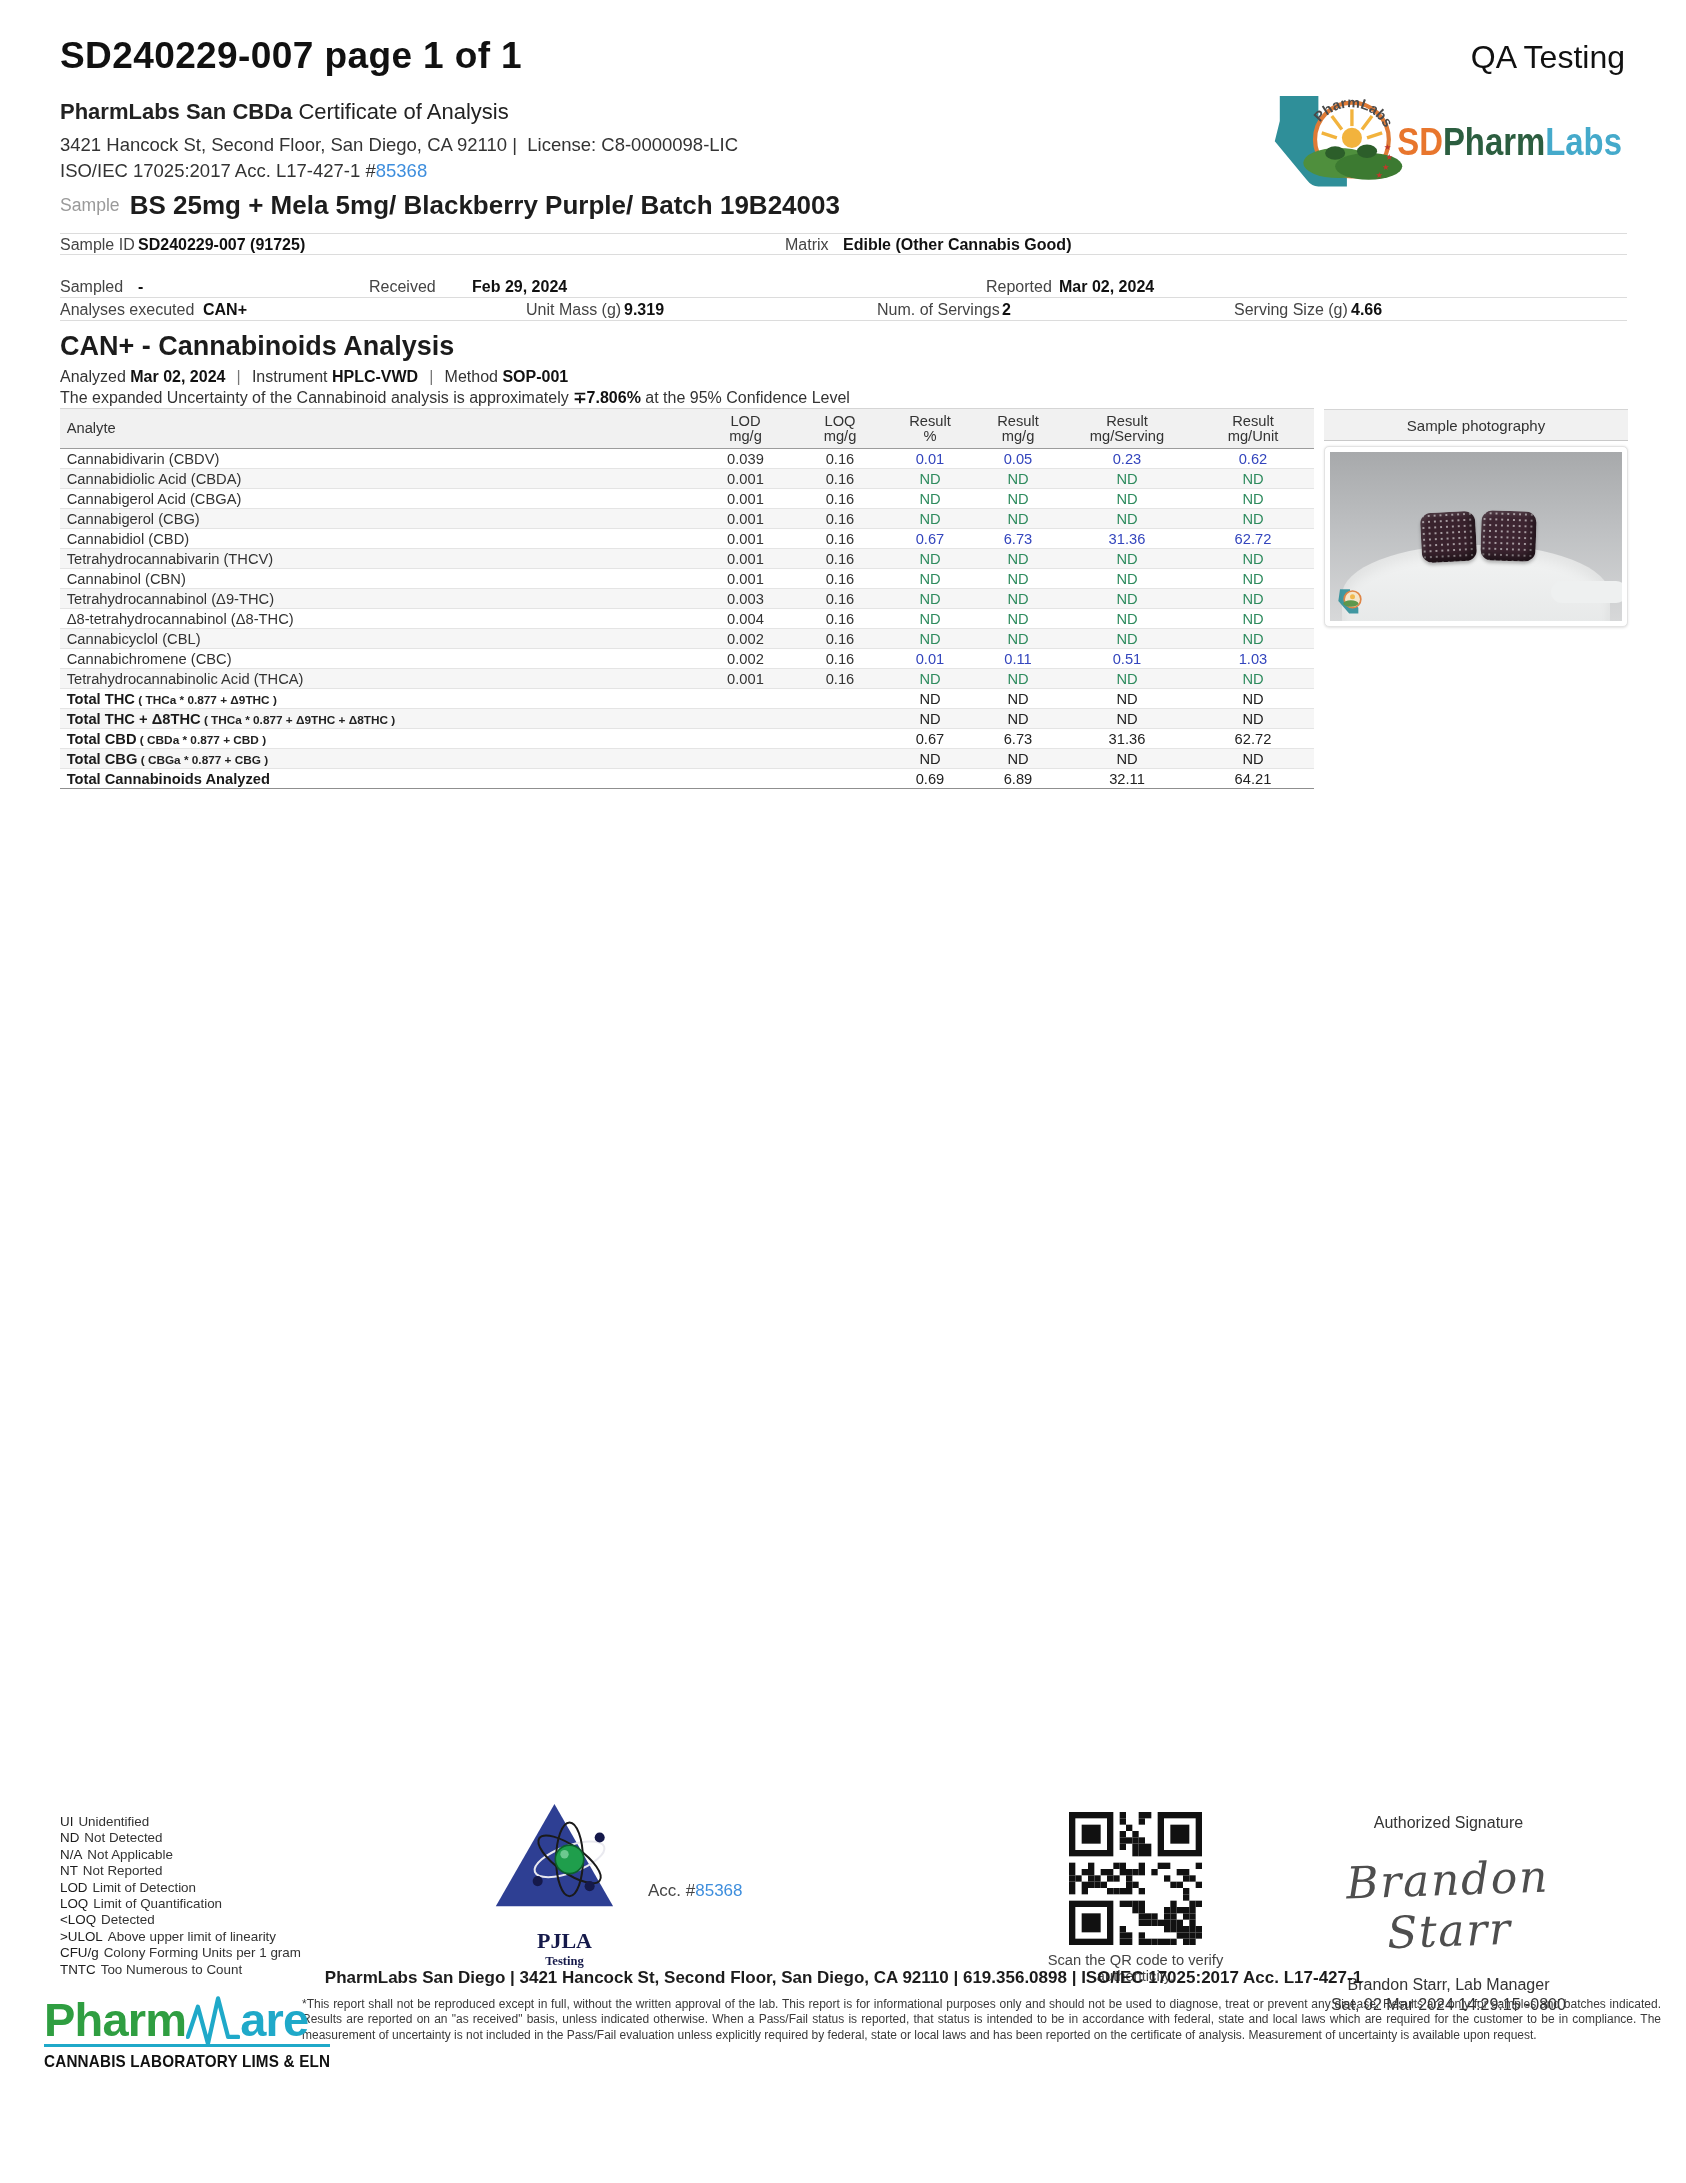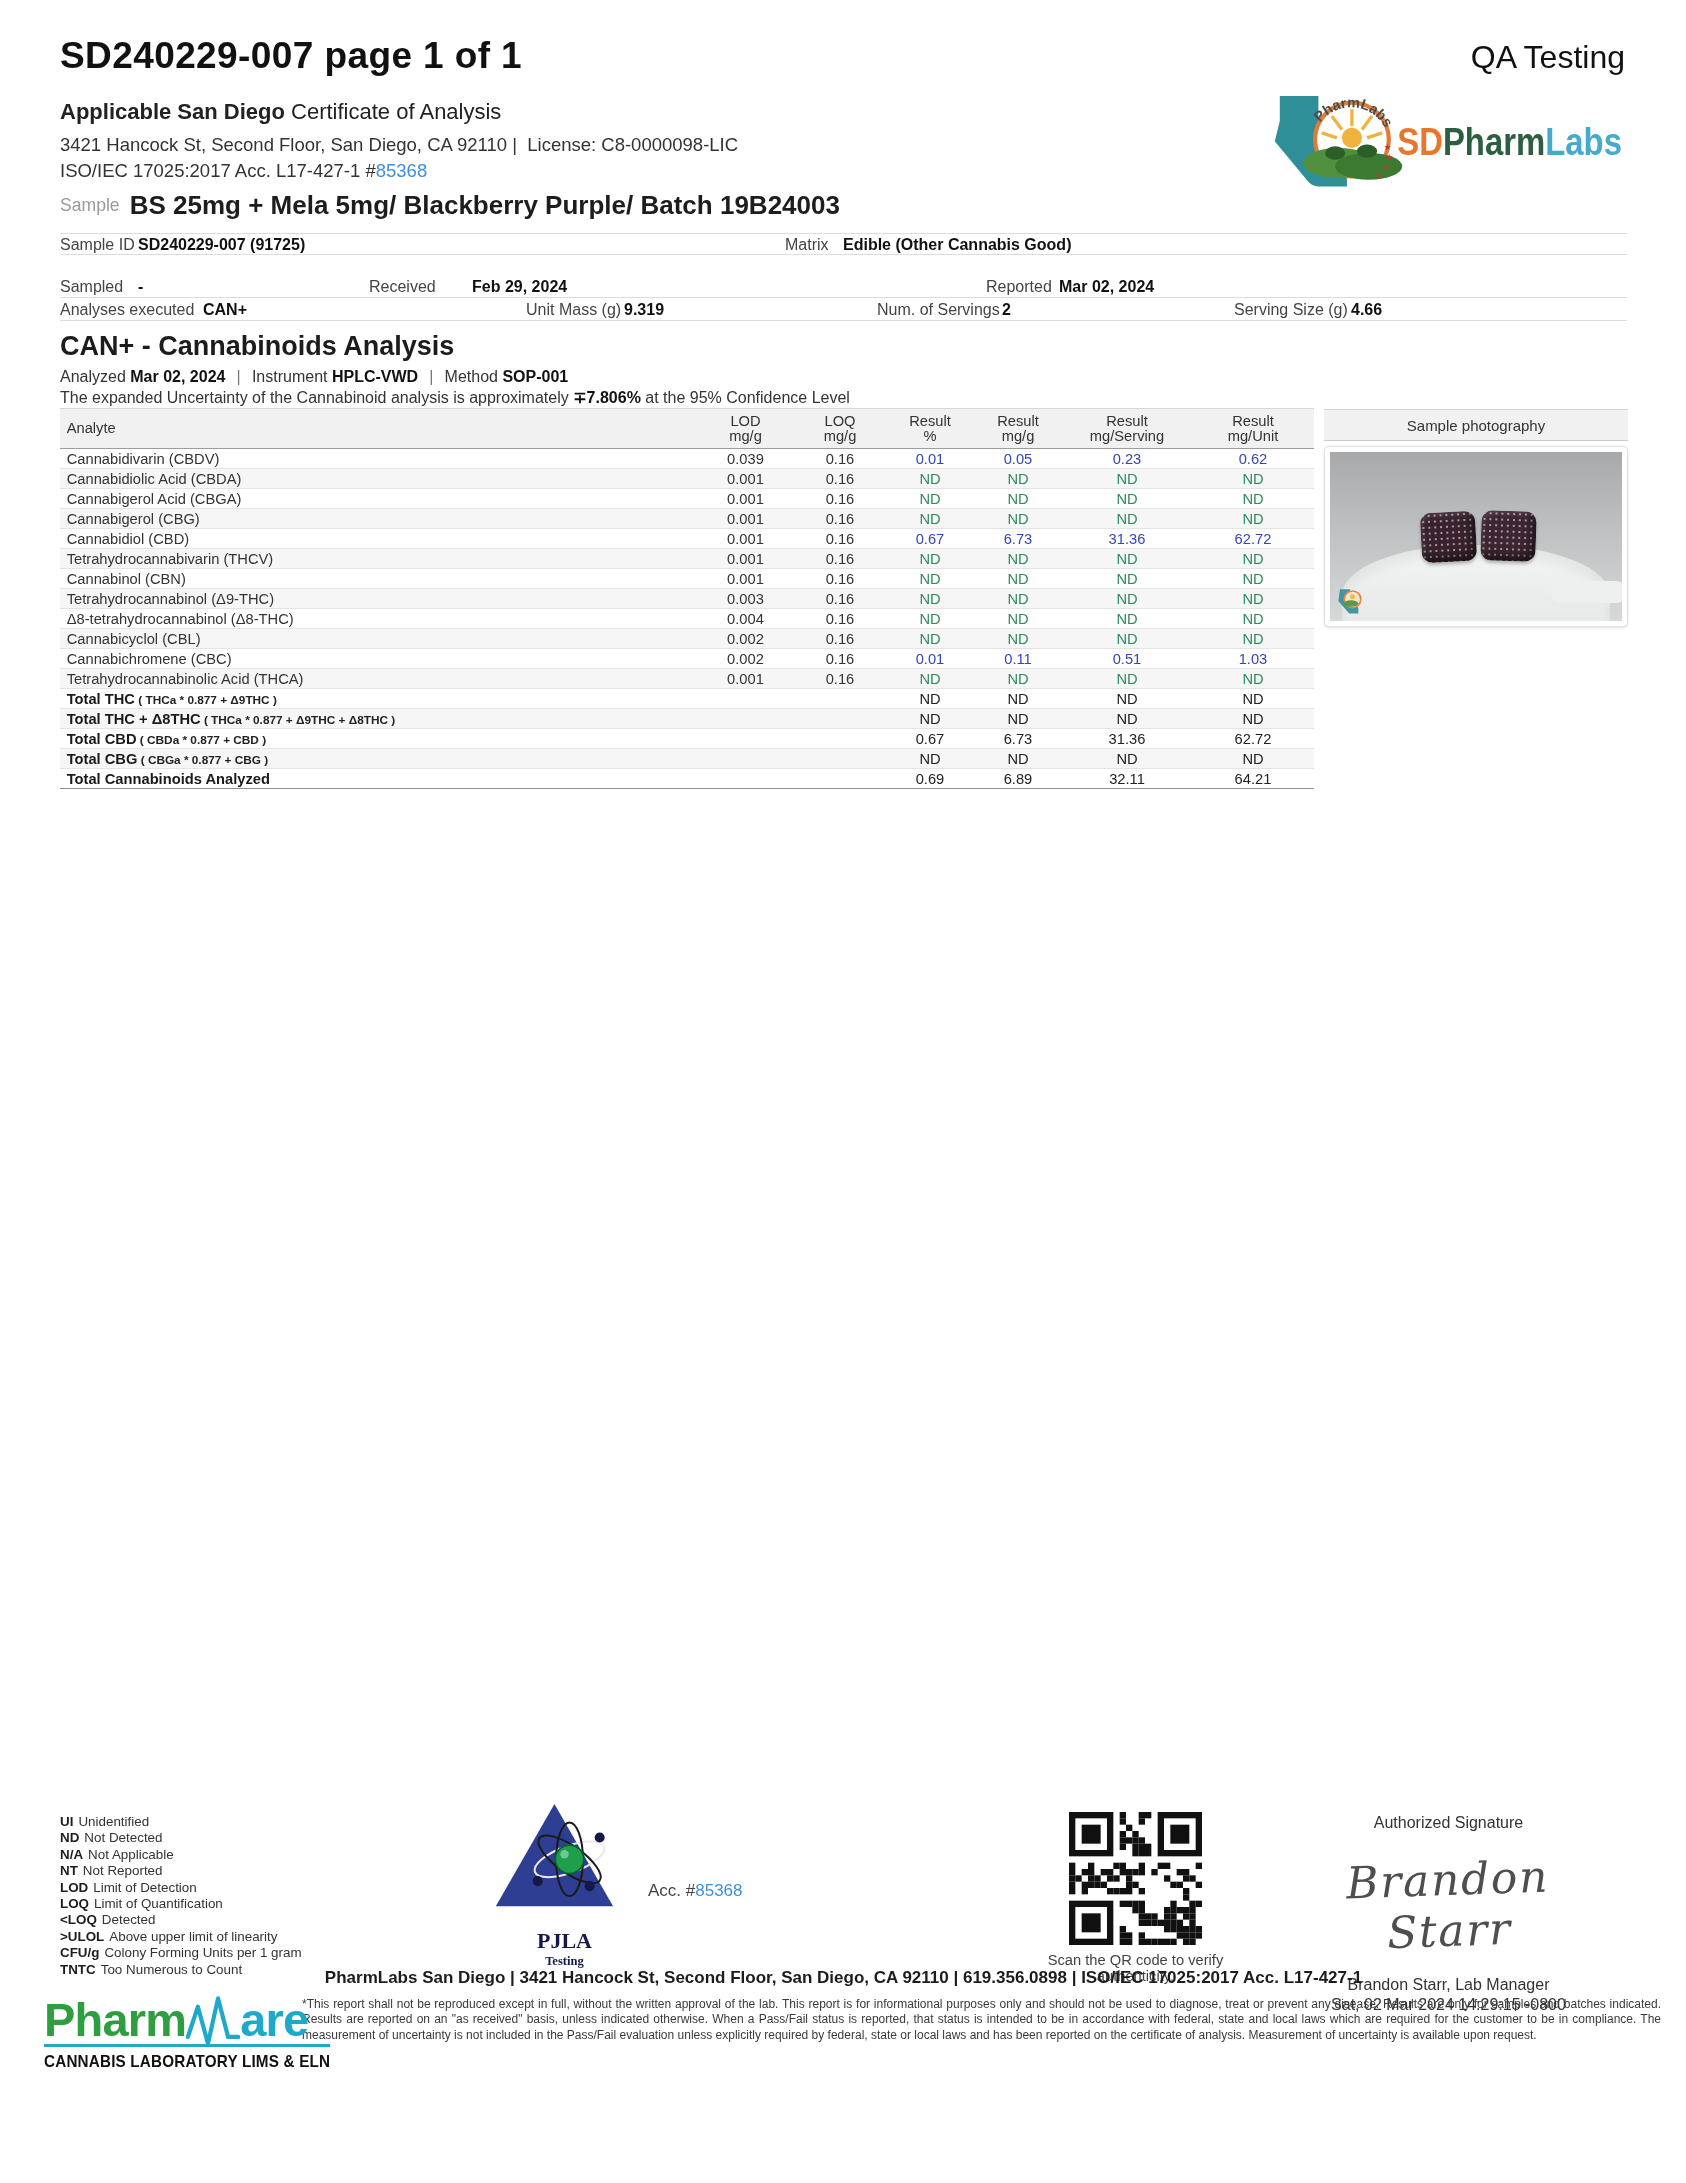--- a/index.html
+++ b/index.html
@@ -64,21 +64,21 @@
   .jug-sliver { position:absolute; right:-5px; bottom:18.5px; width:76px; height:22px; background:#eef0f0; border-radius:11.8px; }
   .gummy { position:absolute; width:55px; height:50px; border-radius:11px; background:#39222d;
            background-image:radial-gradient(rgba(255,255,255,.55) 0.8px, transparent 1.3px); background-size:5.9px 5.9px;
            box-shadow:inset -3.4px -5px 8.4px rgba(0,0,0,.55), inset 2.5px 3.4px 5px rgba(255,255,255,.12), 0 2.5px 3.4px rgba(0,0,0,.25); }
   .gummy.g1 { left:91px; top:60px; transform:rotate(-3deg); }
   .gummy.g2 { left:151px; top:59px; transform:rotate(2deg); background-color:#3d2531; }
   .photo-watermark { position:absolute; left:5px; bottom:5px; opacity:.9; }
 
   
   .legend { position:absolute; left:60px; top:1814px; font-size:13.4px; line-height:16.4px; color:#333; }
-  .legend .abbr { font-weight:700; color:#1d1d1d; margin-right:5px; }
+  .legend .abbr { font-weight:400; color:#1d1d1d; margin-right:5px; }
 
   .pjla { position:absolute; left:489px; top:1799px; width:151px; text-align:center; }
   .pjla .pjla-name { font-family:"Liberation Serif", serif; font-weight:700; font-size:22px; color:#15194a; margin-top:1.7px; }
   .pjla .pjla-sub  { font-family:"Liberation Serif", serif; font-weight:700; font-size:12.6px; color:#15194a; }
   .acc-line { position:absolute; left:648px; top:1881px; font-size:17px; color:#444; }
 
   .qr-block { position:absolute; left:1043px; top:1812px; width:185px; text-align:center; }
   .qr-caption { margin-top:6.7px; font-size:14.7px; color:#444; }
 
   .sig-block { position:absolute; left:1293px; top:1814px; width:311px; text-align:center; }
@@ -99,21 +99,21 @@
 </style>
 </head>
 <body>
 
 <div class="page">
 
   <div class="doc-title">SD240229-007 page 1 of 1</div>
   <div class="qa-label">QA Testing</div>
 
   <div class="lab-line">
-    <span class="lab-name">Applicable San Diego</span>
+    <span class="lab-name">PharmLabs San CBDa</span>
     <span>Certificate of Analysis</span>
   </div>
   <div class="addr1">
     <span>3421 Hancock St, Second Floor, San Diego, CA 92110 |</span>&nbsp;
     <span>License: C8-0000098-LIC</span>
   </div>
   <div class="addr2">
     <span>ISO/IEC 17025:2017 Acc. L17-427-1 #</span><a href="#" class="link-blue">85368</a>
   </div>
 

